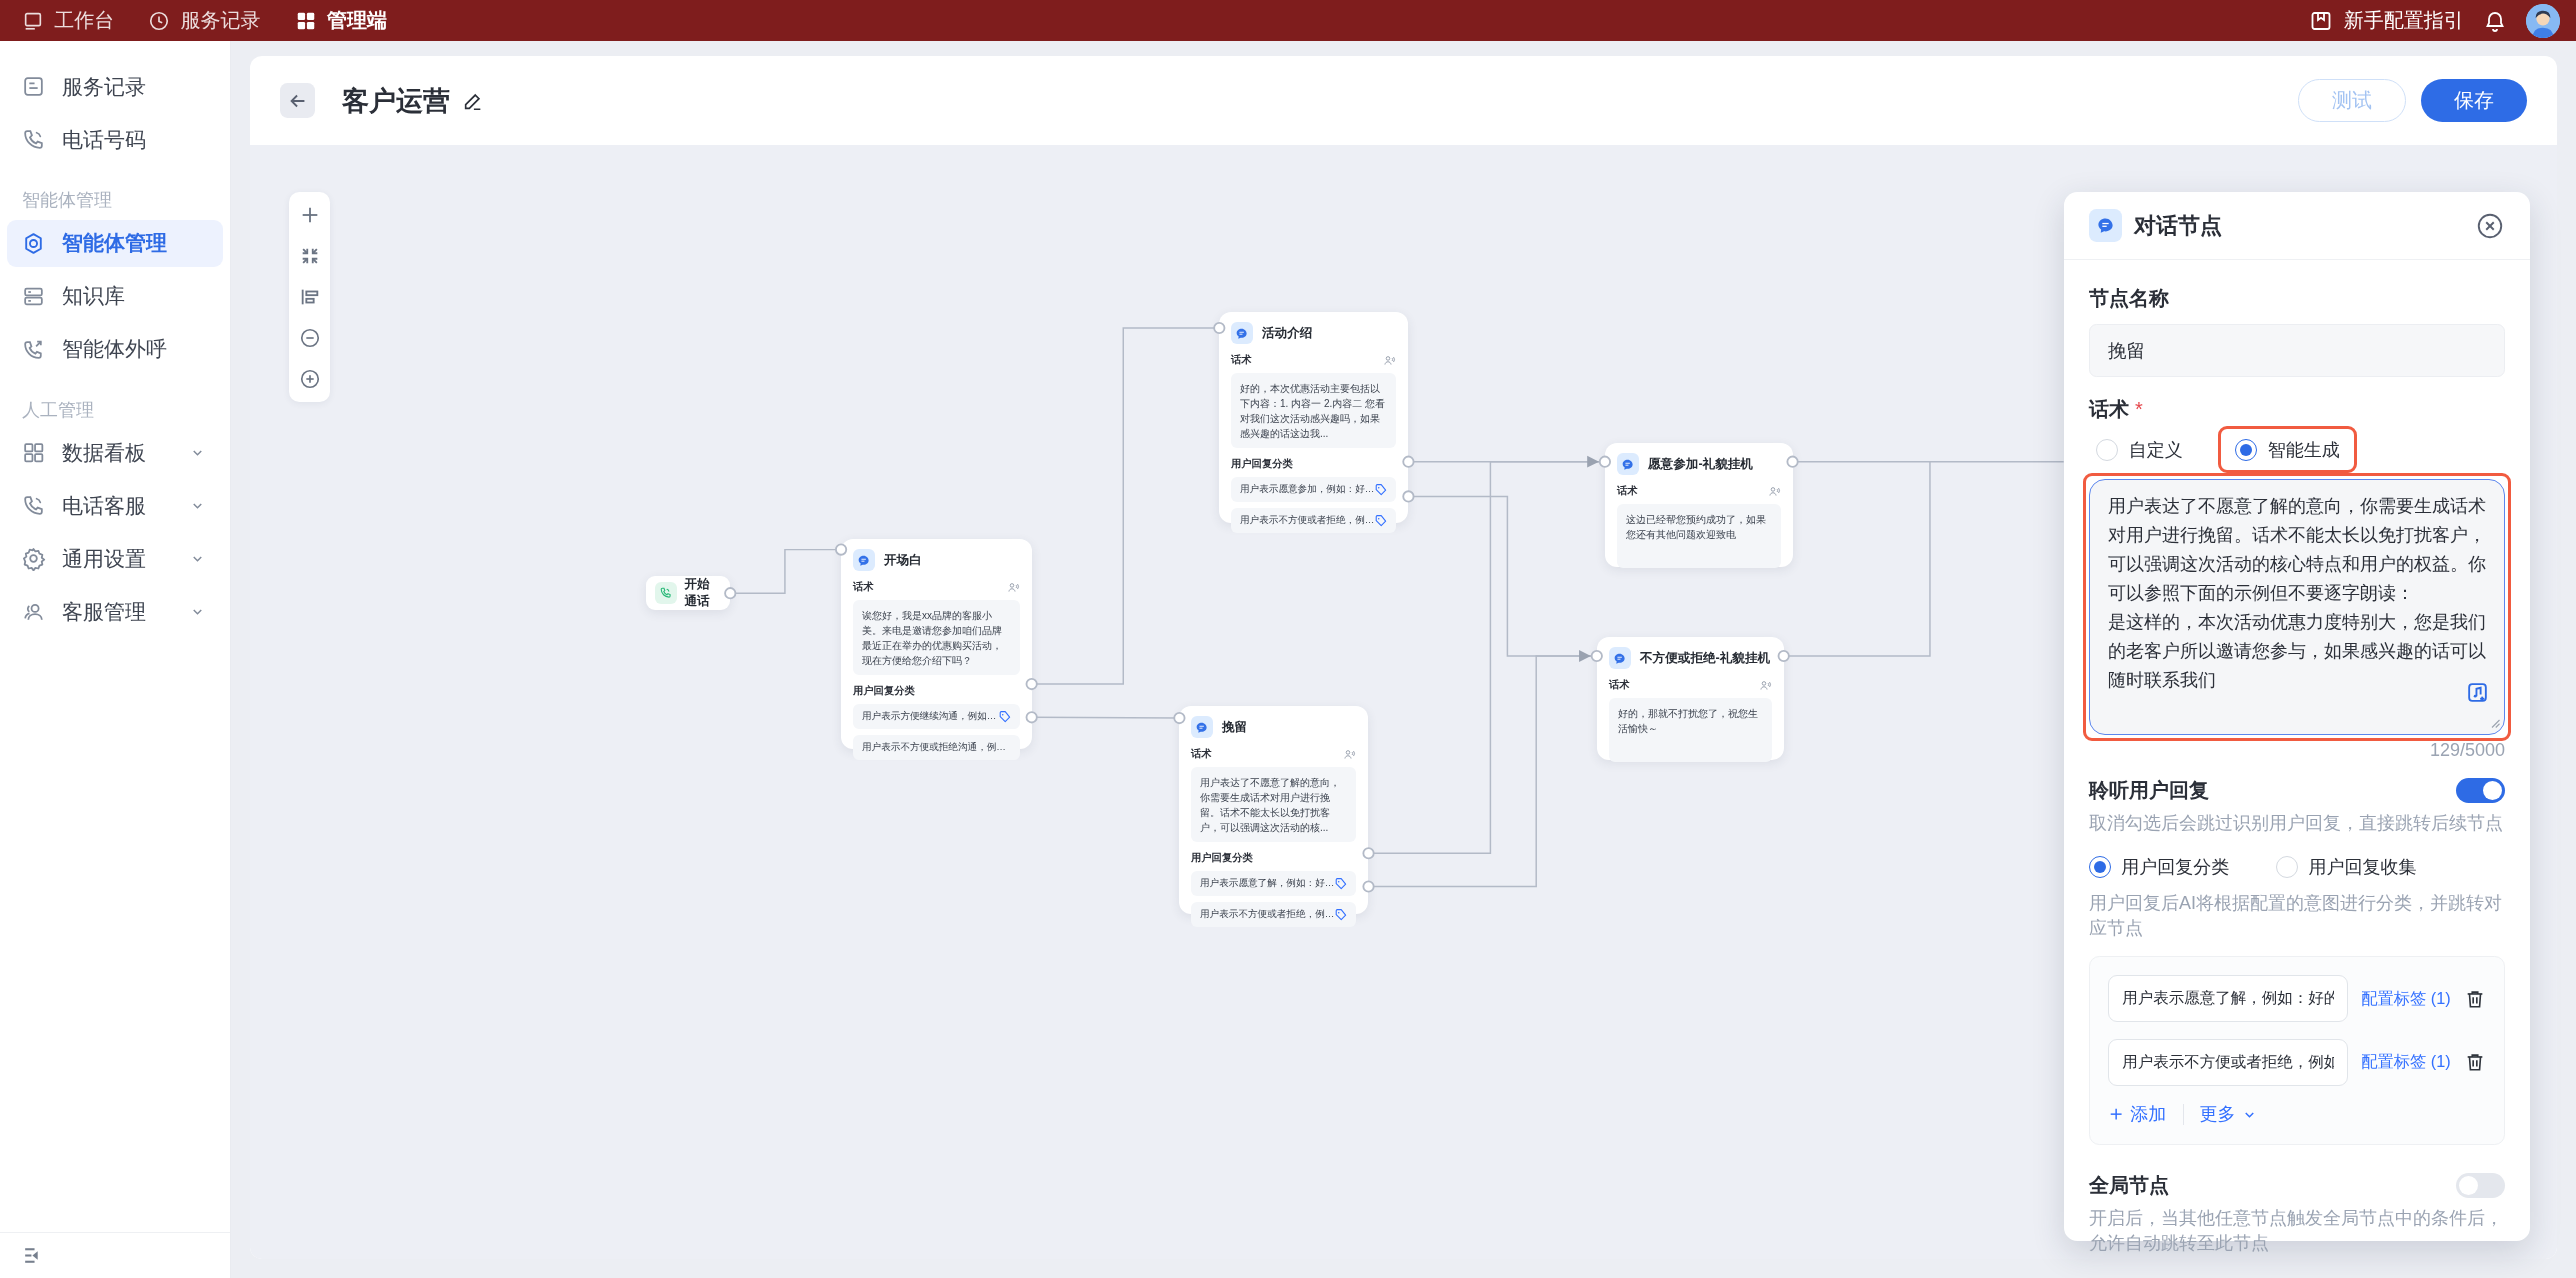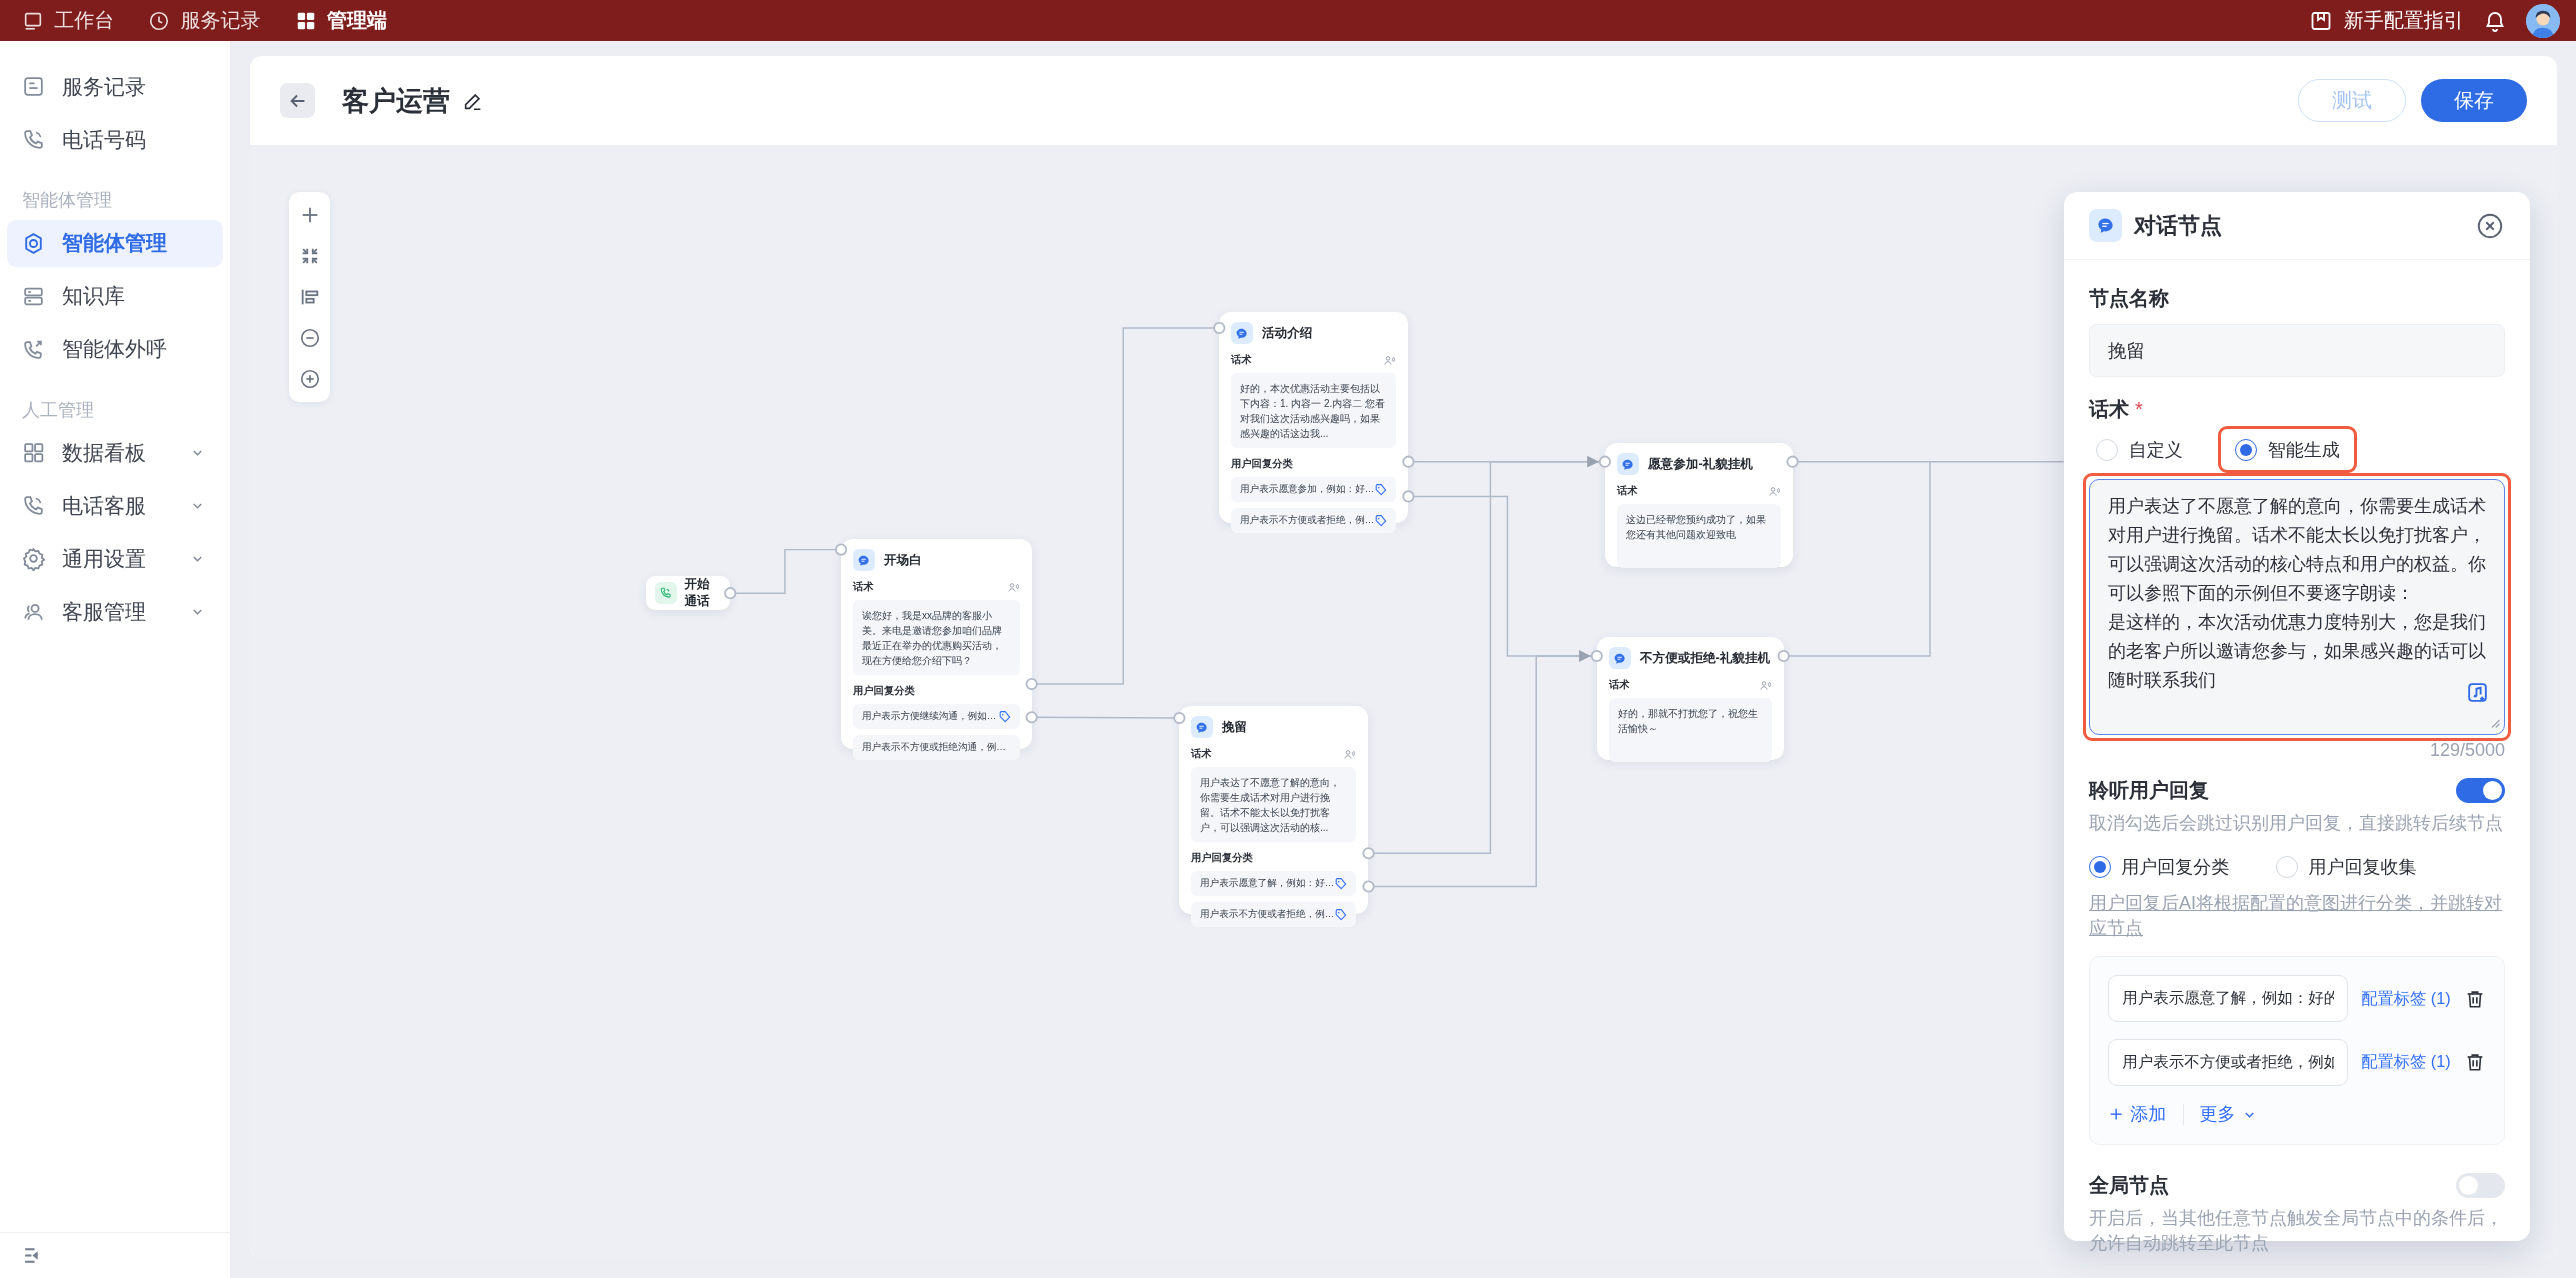--- a/index.html
+++ b/index.html
@@ -66,21 +66,21 @@
   .f-label { font-size:20px; font-weight:bold; color:#2b2f38; margin-top:25px; }
   .req { color:#e5484d; margin-left:6px; font-weight:normal; }
   .name-input { margin-top:12px; width:100%; height:53px; background:#f6f7f9; border:0.7px solid #eceef2; border-radius:7.4px; padding:0 18px; font-size:18.5px; color:#2b2f38; font-family:inherit; }
   .radio-row { display:flex; align-items:center; gap:38px; margin-top:10.3px; }
   .radio-item { display:flex; align-items:center; gap:10.3px; font-size:18px; color:#2b2f38; cursor:pointer; position:relative; padding:4.4px 7.4px; }
   .r { width:22px; height:22px; border-radius:50%; border:1.5px solid #d4d9e0; background:#fff; flex:0 0 22px; position:relative; }
   .r.sel { border-color:#2e6be5; }
   .r.sel::after { content:''; position:absolute; left:50%; top:50%; transform:translate(-50%,-50%); width:12px; height:12px; border-radius:50%; background:#2e6be5; }
   .red-ann { position:absolute; border:3.7px solid #f15b40; border-radius:9px; pointer-events:none; z-index:4; }
   .ta-wrap { position:relative; margin-top:13.3px; }
-  .ta { width:100%; height:256px; background:#f5f6f8; border:1.5px solid #5b86ee; border-radius:10px; padding:12px 18px; font-size:18px; line-height:29px; color:#2b2f38; white-space:pre-wrap; overflow:hidden; }
+  .ta { width:100%; height:256px; background:#f5f6f8; border:1.5px solid #5b86ee; border-radius:16px; padding:12px 18px; font-size:18px; line-height:29px; color:#2b2f38; white-space:pre-wrap; overflow:hidden; }
   .ta-red { inset:-6px; }
   .ta-audio { position:absolute; right:15px; bottom:30px; cursor:pointer; }
   .ta-resize { position:absolute; right:4.4px; bottom:6px; }
   .counter { text-align:right; font-size:18px; color:#9aa3b2; margin-top:4.4px; }
   .row-between { display:flex; align-items:center; justify-content:space-between; }
   .desc { font-size:18px; color:#9aa3b2; margin-top:7.4px; line-height:25px; }
   .toggle { width:49px; height:25px; border-radius:12.6px; position:relative; cursor:pointer; }
   .toggle.on { background:#2e6be5; }
   .toggle.on::after { content:''; position:absolute; right:3px; top:3px; width:19px; height:19px; border-radius:50%; background:#fff; }
   .toggle.off { background:#e4e7ed; }
@@ -639,21 +639,21 @@
     <div class="radio-row" style="margin-top:19px; gap:47px;">
       <div class="radio-item" style="padding:0;">
         <span class="r sel"></span>
         <span>用户回复分类</span>
       </div>
       <div class="radio-item" style="padding:0;">
         <span class="r"></span>
         <span>用户回复收集</span>
       </div>
     </div>
-    <div class="desc" style="margin-top:12px;text-decoration:underline;">用户回复后AI将根据配置的意图进行分类，并跳转对应节点</div>
+    <div class="desc" style="margin-top:12px;">用户回复后AI将根据配置的意图进行分类，并跳转对应节点</div>
 
     <div class="intent-card">
       <div class="intent-row">
         <input class="intent-input" value="用户表示愿意了解，例如：好的，愿意，..." style="">
         <span class="tag-link">配置标签 (1)</span>
         <span>
             <svg width="22" height="22" viewBox="0 0 24 24" fill="none" stroke="#2f343c" stroke-width="1.8">
               <path d="M4 6.5h16"></path>
               <path d="M9 6.5V4.5h6v2"></path>
               <path d="M6 6.5l1 14h10l1-14"></path>

